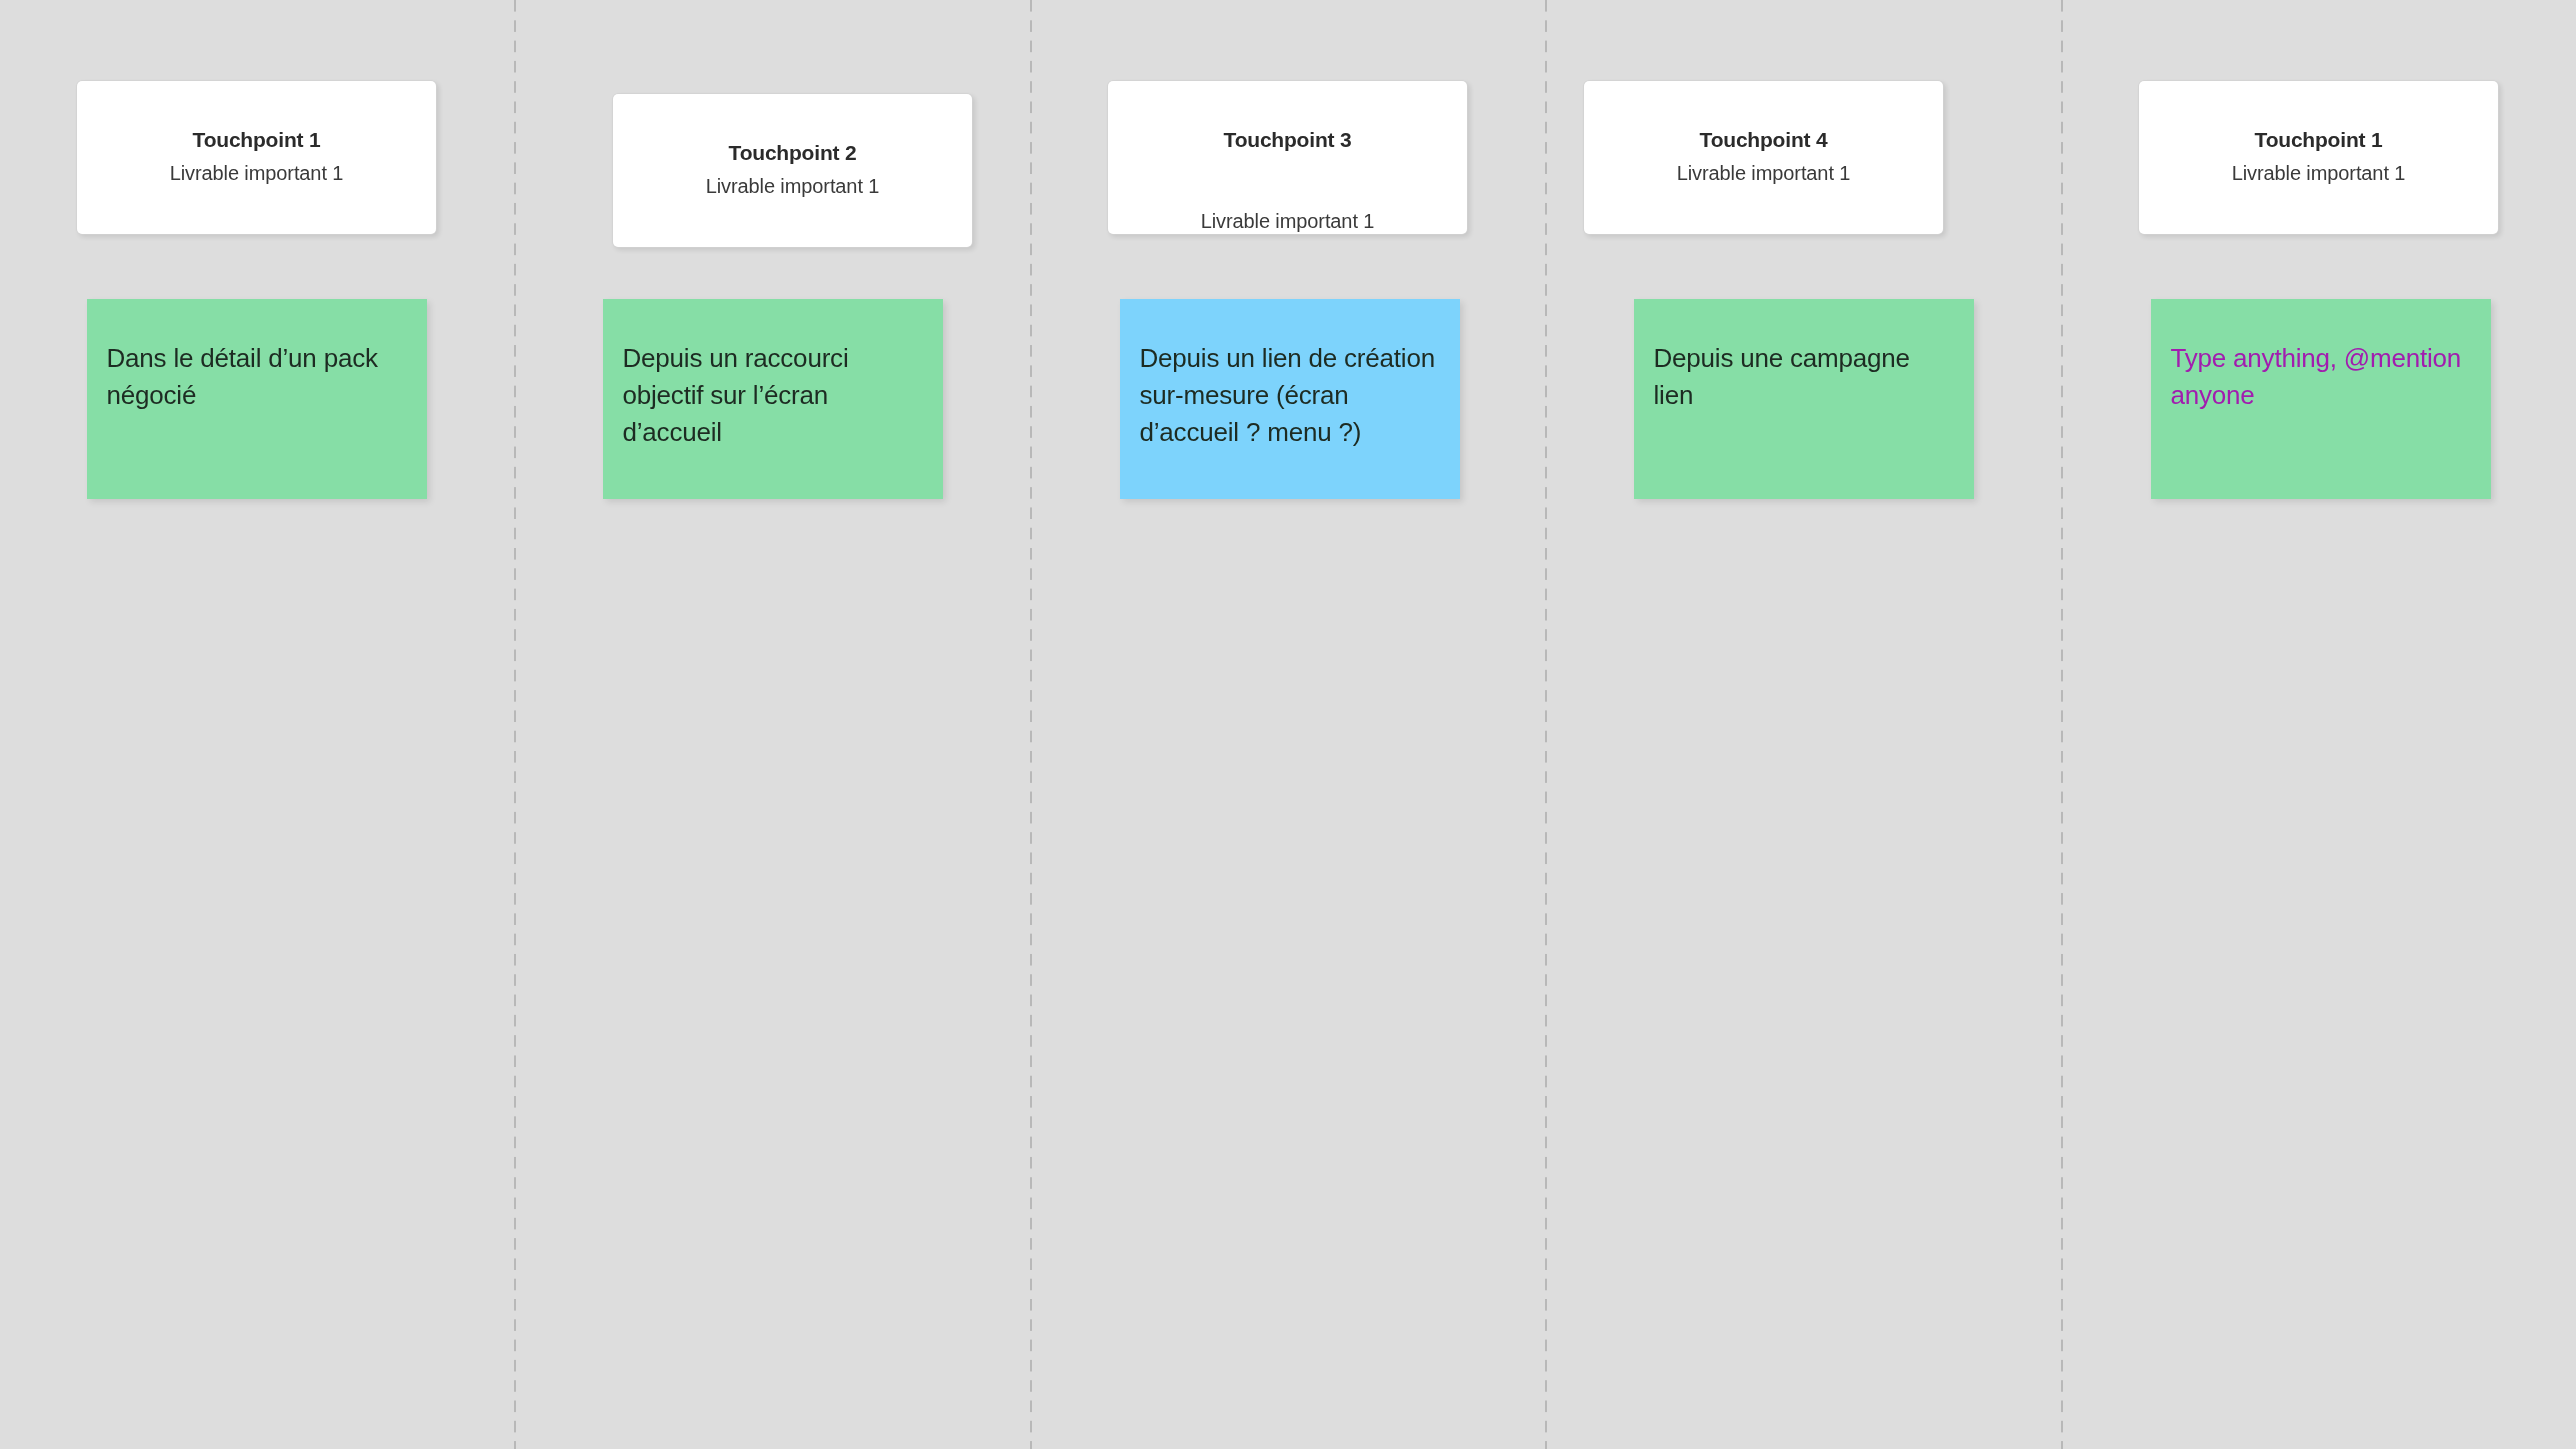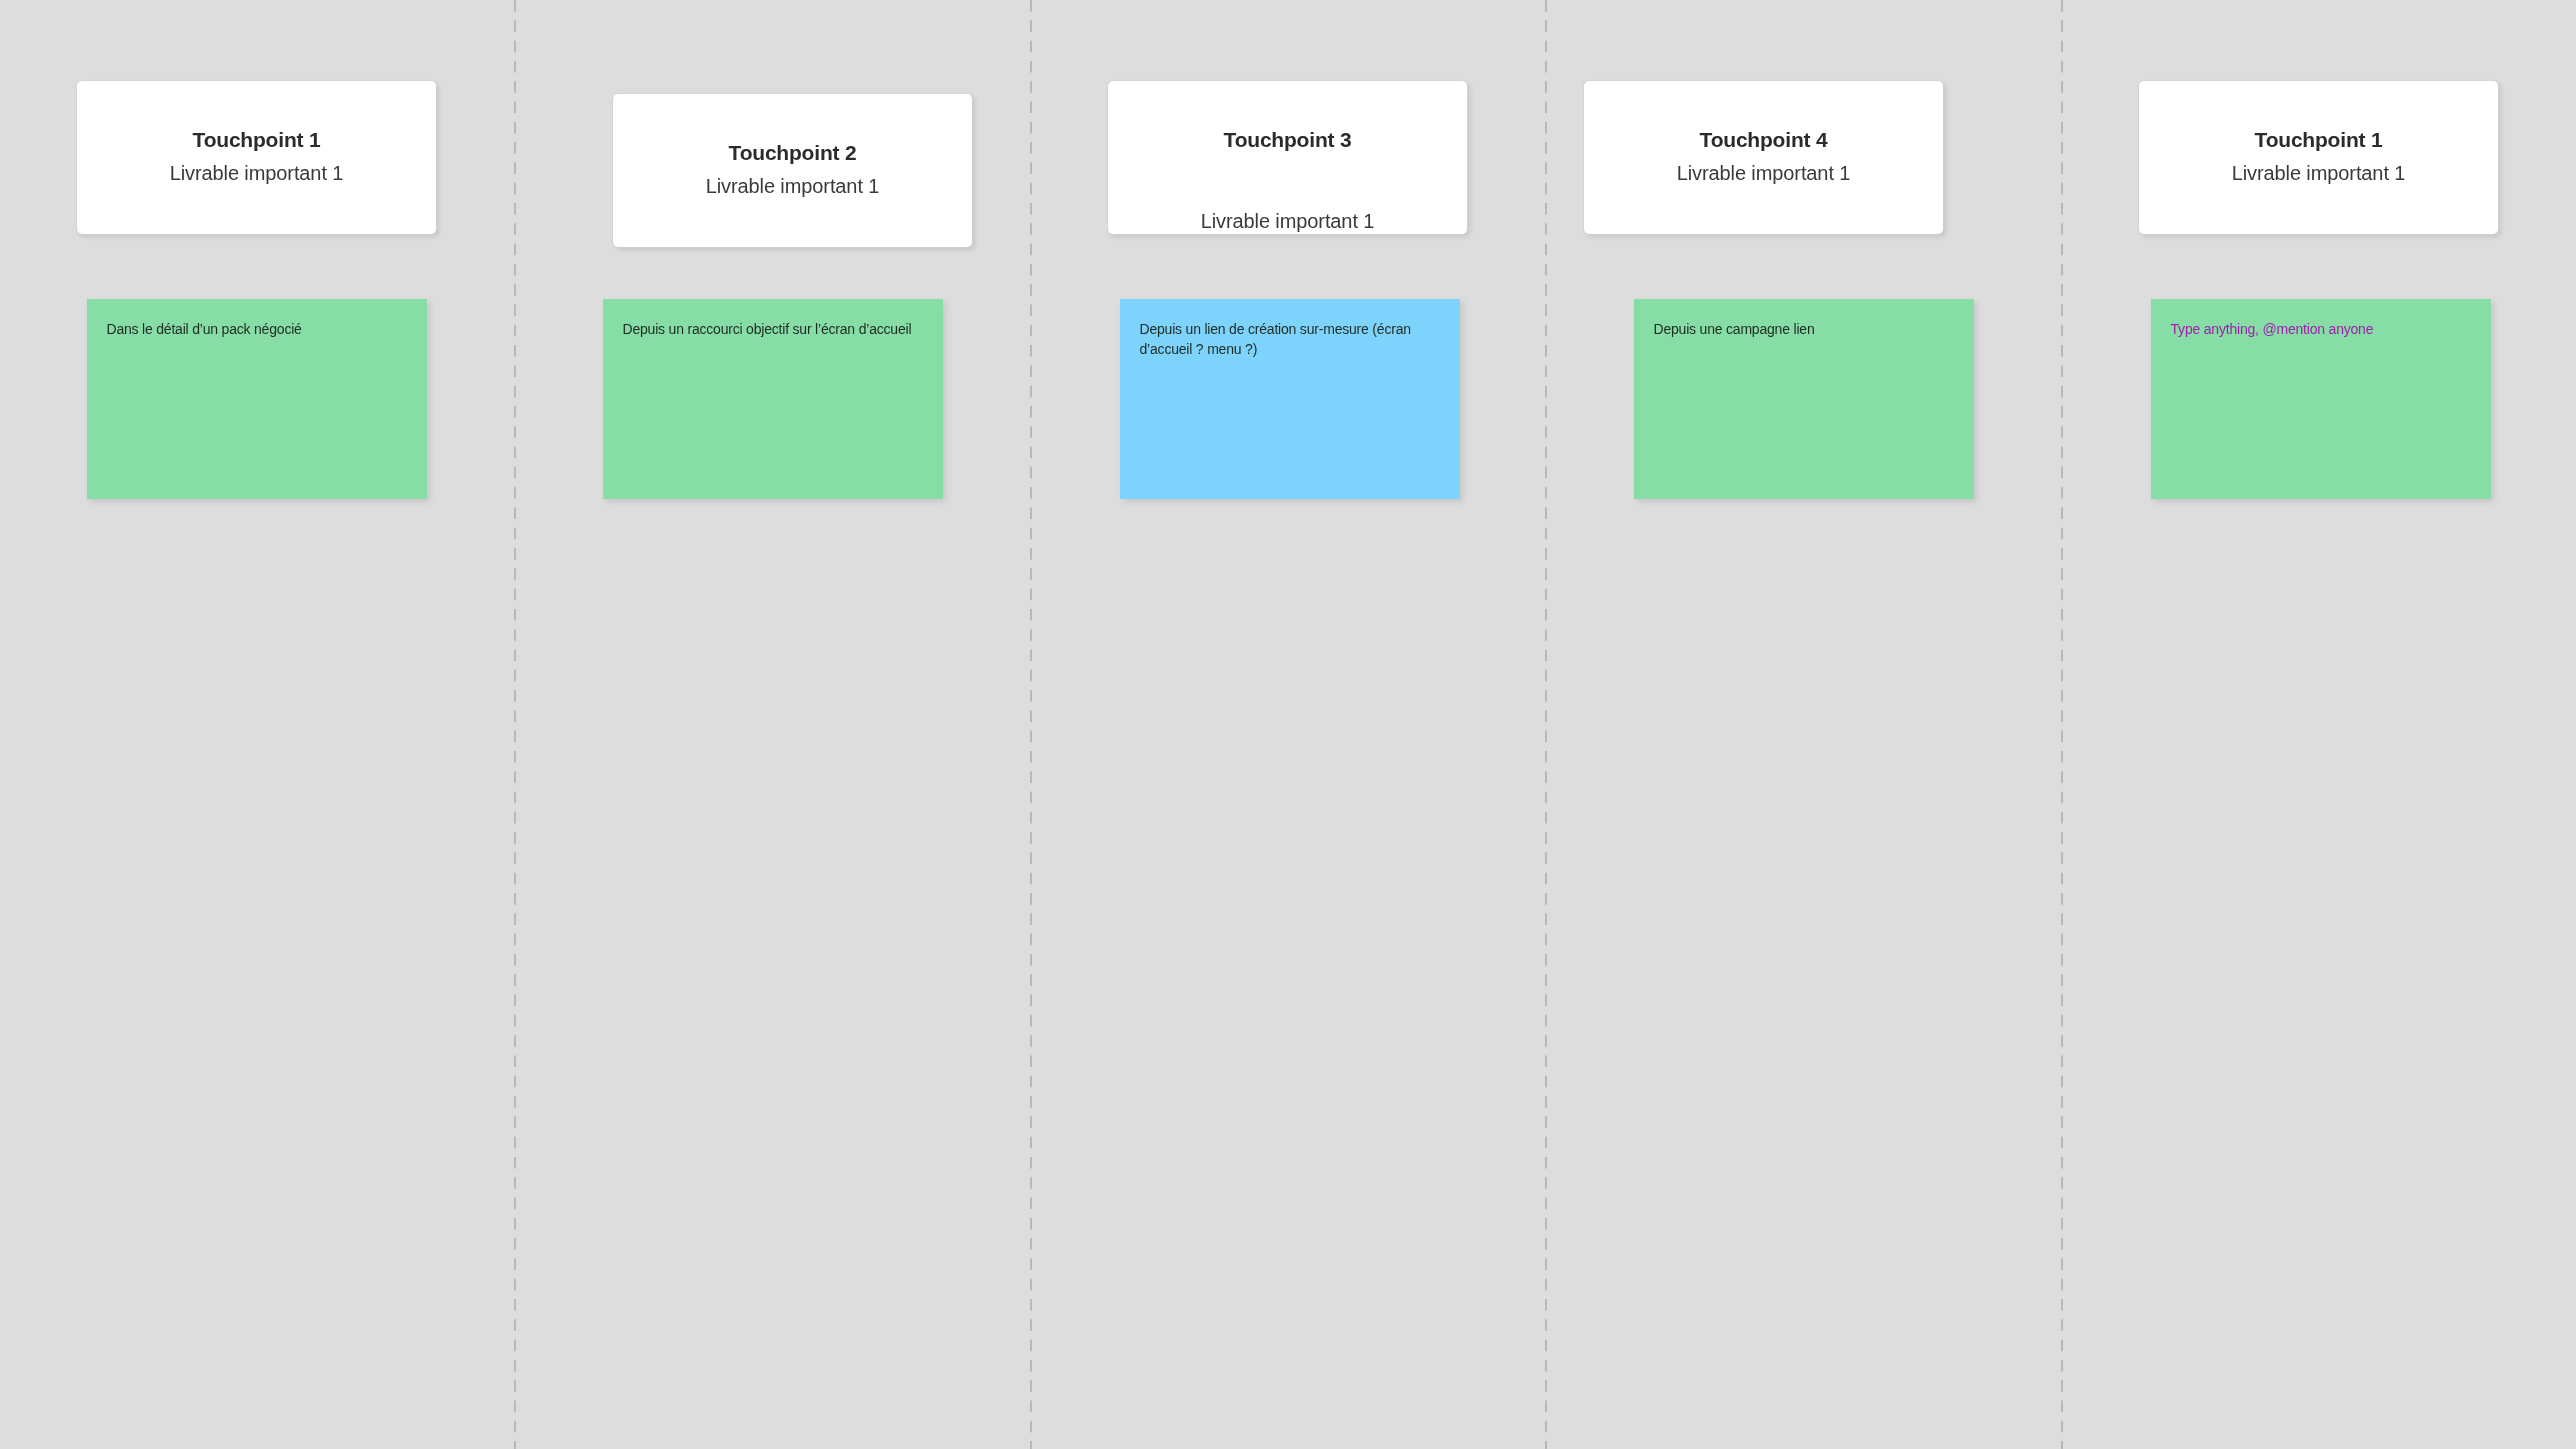--- a/index.html
+++ b/index.html
@@ -86,26 +86,27 @@
     height: 200px;
     background: #86dea6;
     border-radius: 0;
     box-shadow: 3.3px 3.3px 6.5px rgba(0,0,0,0.10);
     padding: 21px 19.5px 16.3px 19.5px;
     overflow: hidden;
   }
 
   .sticky-text {
     font-family: "Liberation Sans", sans-serif;
-    font-size: 14px;
+    font-size: 26px;
     line-height: 1.42;
     color: #1d2b22;
     letter-spacing: -0.2px;
     white-space: pre-wrap;
     word-wrap: break-word;
+    margin-top: 20px;
   }
 
   .sticky-text.placeholder {
     color: #a21caf;
   }
 </style>
 </head>
 <body>
 
 <div id="board">

